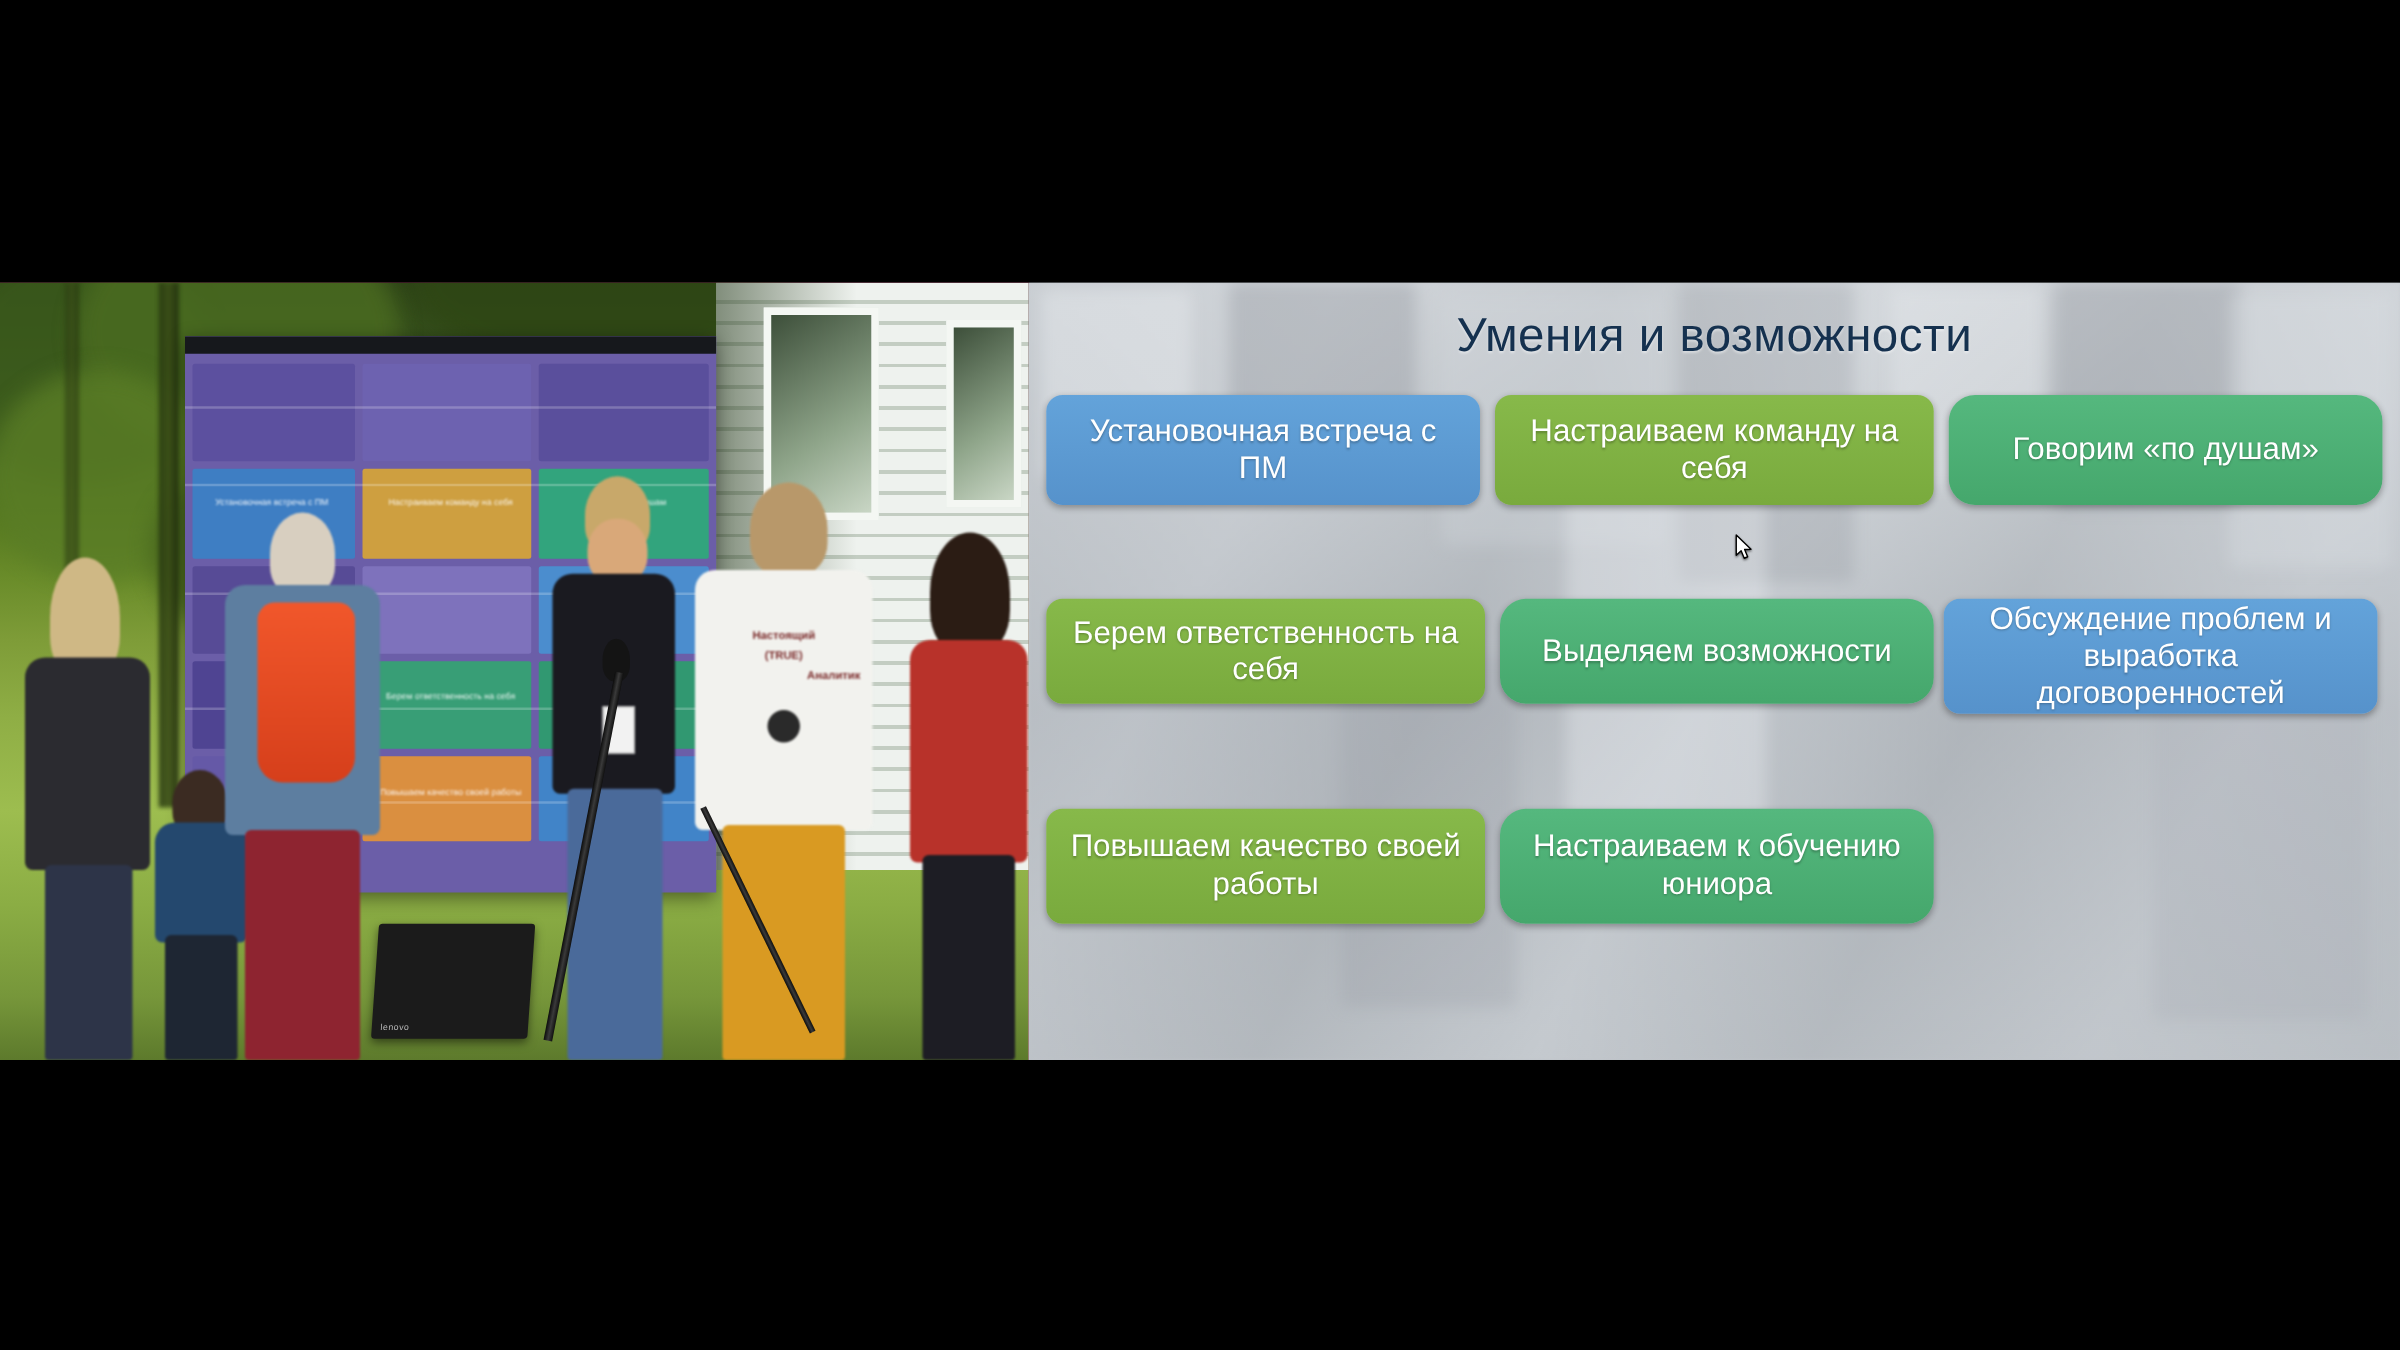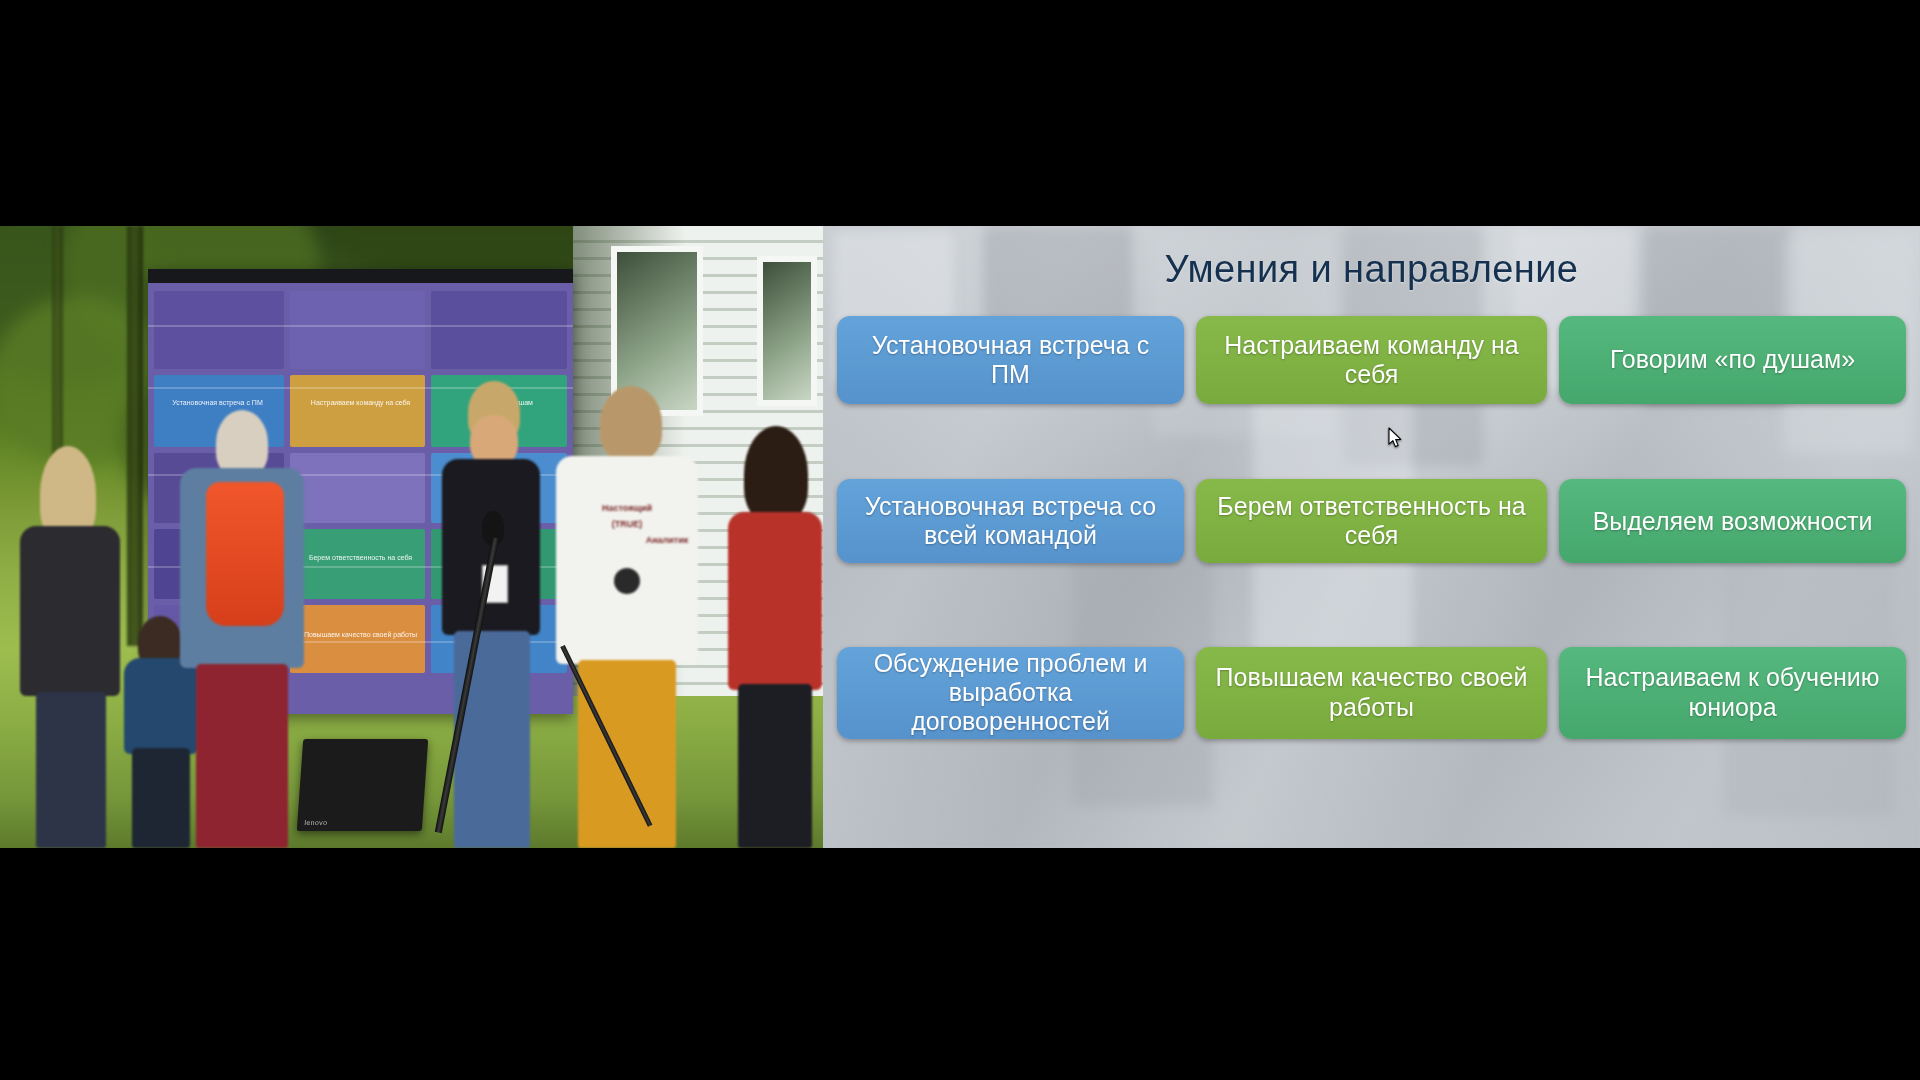--- a/index.html
+++ b/index.html
@@ -198,21 +198,21 @@
     color:#ffffff;
     font-size:25px;
     line-height:1.17;
     padding:6px 13px;
     box-shadow:0 2px 5px rgba(0,0,0,.30);
     text-shadow:0 1px 2px rgba(0,0,0,.28);
     overflow:hidden;
   }
   .card.c-blue   { background:linear-gradient(to bottom,#63a3da,#5692cb); }
   .card.c-olive  { background:linear-gradient(to bottom,#87b94a,#79aa3d); }
-  .card.c-green  { background:linear-gradient(to bottom,#55b87e,#45a76c); }
+  .card.c-green  { background:linear-gradient(to bottom,#55b87e,#45a76c);border-radius:21px; }
   
   .r1 { height:88px; margin-top:4px; }
   .r2 { height:84px; }
   .r3 { height:92px; }
   .col1 { margin-right:4px; }
   .col3 { margin-left:4px; }
 
   
   #cursor {
     position:absolute;
@@ -352,28 +352,27 @@
       <div class="ghost" style="left:520px;  top:0;     width:140px; height:240px; background:rgba(120,126,134,.38);"></div>
       <div class="ghost" style="left:690px;  top:4px;   width:120px; height:160px; background:rgba(236,240,243,.38);"></div>
       <div class="ghost" style="left:820px;  top:0;     width:150px; height:180px; background:rgba(104,110,118,.42);"></div>
       <div class="ghost" style="left:960px;  top:8px;   width:130px; height:220px; background:rgba(214,219,224,.40);"></div>
       <div class="ghost" style="left:430px;  top:170px; width:160px; height:300px; background:rgba(236,239,242,.42);"></div>
       <div class="ghost" style="left:250px;  top:300px; width:140px; height:280px; background:rgba(128,134,142,.28);"></div>
       <div class="ghost" style="left:900px;  top:330px; width:170px; height:260px; background:rgba(150,156,164,.28);"></div>
 
       <div class="slide-veil"></div>
 
-      <div id="slide-title">Умения и направление</div>
+      <div id="slide-title">Умения и возможности</div>
 
       <div id="grid">
         <div class="card c-blue  r1 col1">Установочная встреча с ПМ</div>
         <div class="card c-olive r1">Настраиваем команду на себя</div>
         <div class="card c-green r1 col3">Говорим «по душам»</div>
 
-        <div class="card c-blue  r2 col1">Установочная встреча со всей командой</div>
         <div class="card c-olive r2">Берем ответственность на себя</div>
         <div class="card c-green r2 col3">Выделяем возможности</div>
 
         <div class="card c-blue  r3 col1">Обсуждение проблем и выработка договоренностей</div>
         <div class="card c-olive r3">Повышаем качество своей работы</div>
         <div class="card c-green r3 col3">Настраиваем к обучению юниора</div>
       </div>
 
     </div>
   </div>

